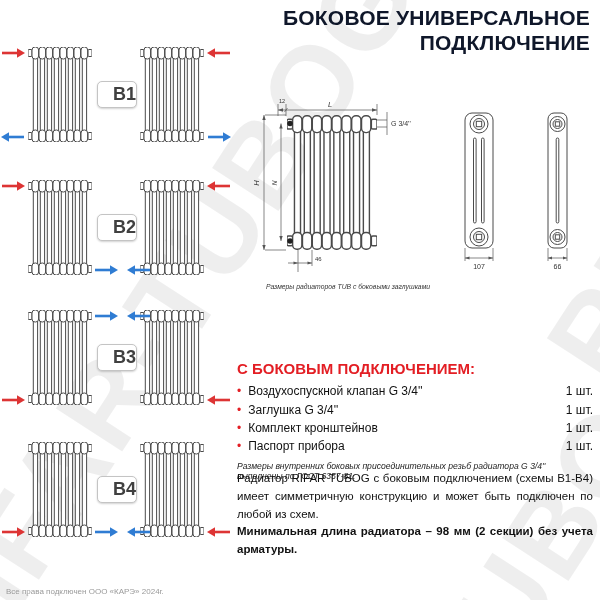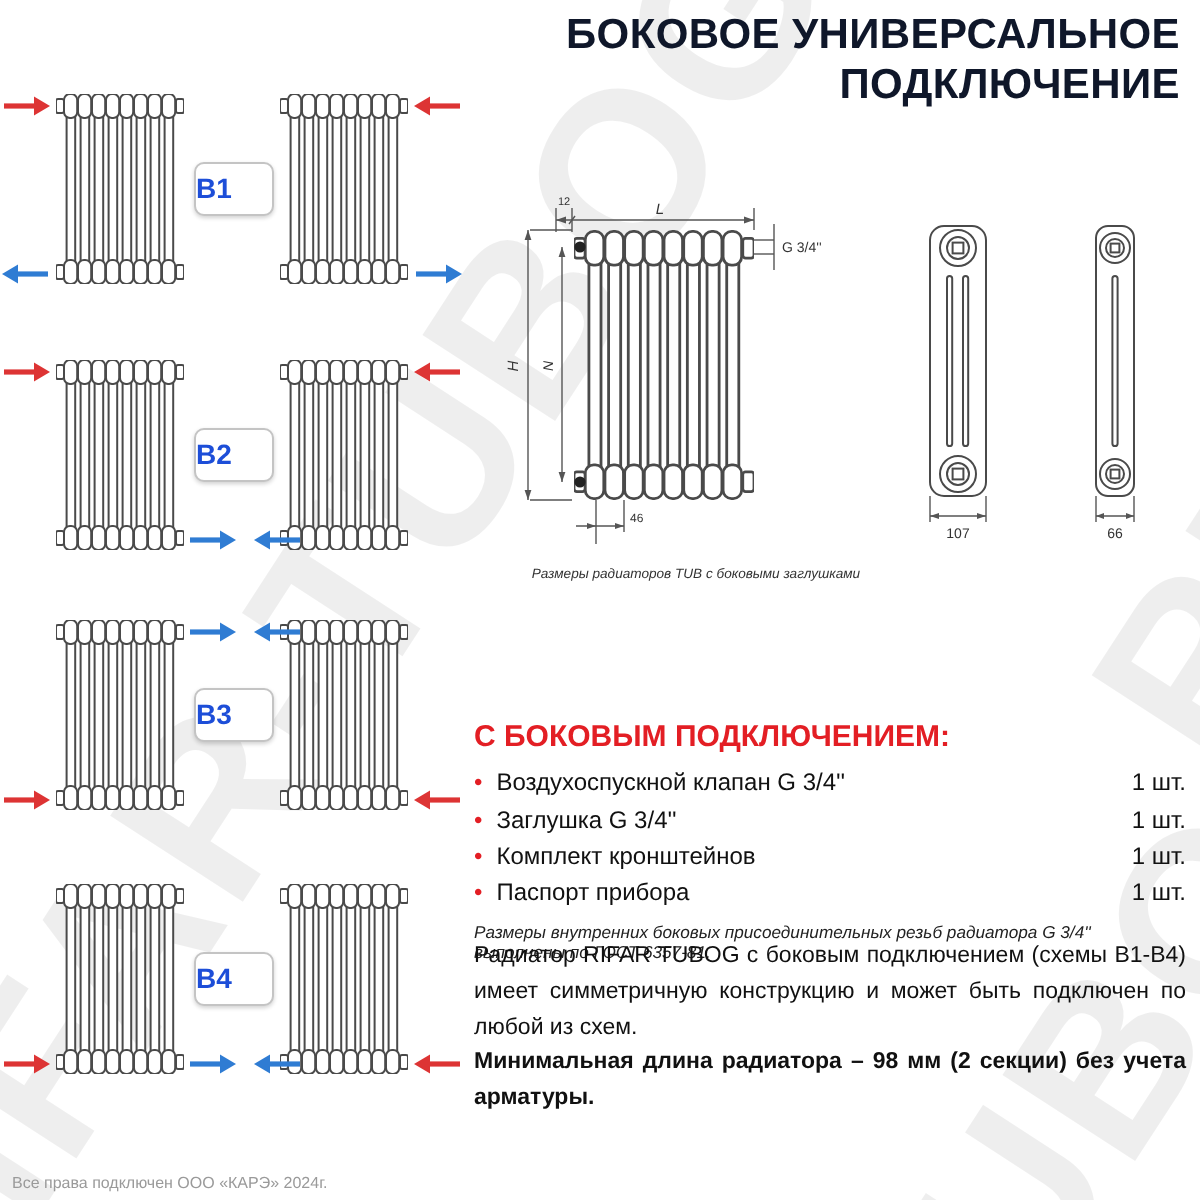--- a/index.html
+++ b/index.html
@@ -11,21 +11,21 @@
       white-space:nowrap;pointer-events:none;z-index:0;font-family:"Liberation Sans",sans-serif;}
   
   .title{position:absolute;top:6px;right:10px;text-align:right;z-index:2;
          font-weight:800;font-size:21px;line-height:1.18;color:#0f172a;letter-spacing:.2px;}
   
   #schemes{position:absolute;left:0;top:0;width:240px;height:600px;z-index:2;}
   .scheme{position:absolute;left:0;width:232px;height:96px;}
   .rad{position:absolute;top:0;width:64px;height:95px;}
   .schemeLabel{position:absolute;left:97px;top:34px;width:38px;height:25px;background:#fff;
       border:1px solid #c4c4c4;border-radius:5px;box-shadow:0 1px 2px rgba(0,0,0,.18);
-      font-weight:700;font-size:14px;line-height:25px;text-align:left;color:#1d4ed8;}
+      font-weight:700;font-size:18px;line-height:25px;text-align:right;color:#404040;}
   .arrow{position:absolute;width:24px;height:12px;}
   
   .dimDraw{position:absolute;left:250px;top:95px;width:180px;height:200px;z-index:2;}
   .sideViews{position:absolute;left:438px;top:108px;width:160px;height:175px;z-index:2;}
   .ol{fill:#fff;stroke:#4a4a4a;stroke-width:1;}
   .dim{stroke:#555;stroke-width:.7;fill:none;}
   .dimf{fill:#555;stroke:none;}
   .dtxt{fill:#333;font-family:"Liberation Sans",sans-serif;}
   
   .pkg{position:absolute;left:237px;top:357px;width:356px;z-index:2;}

